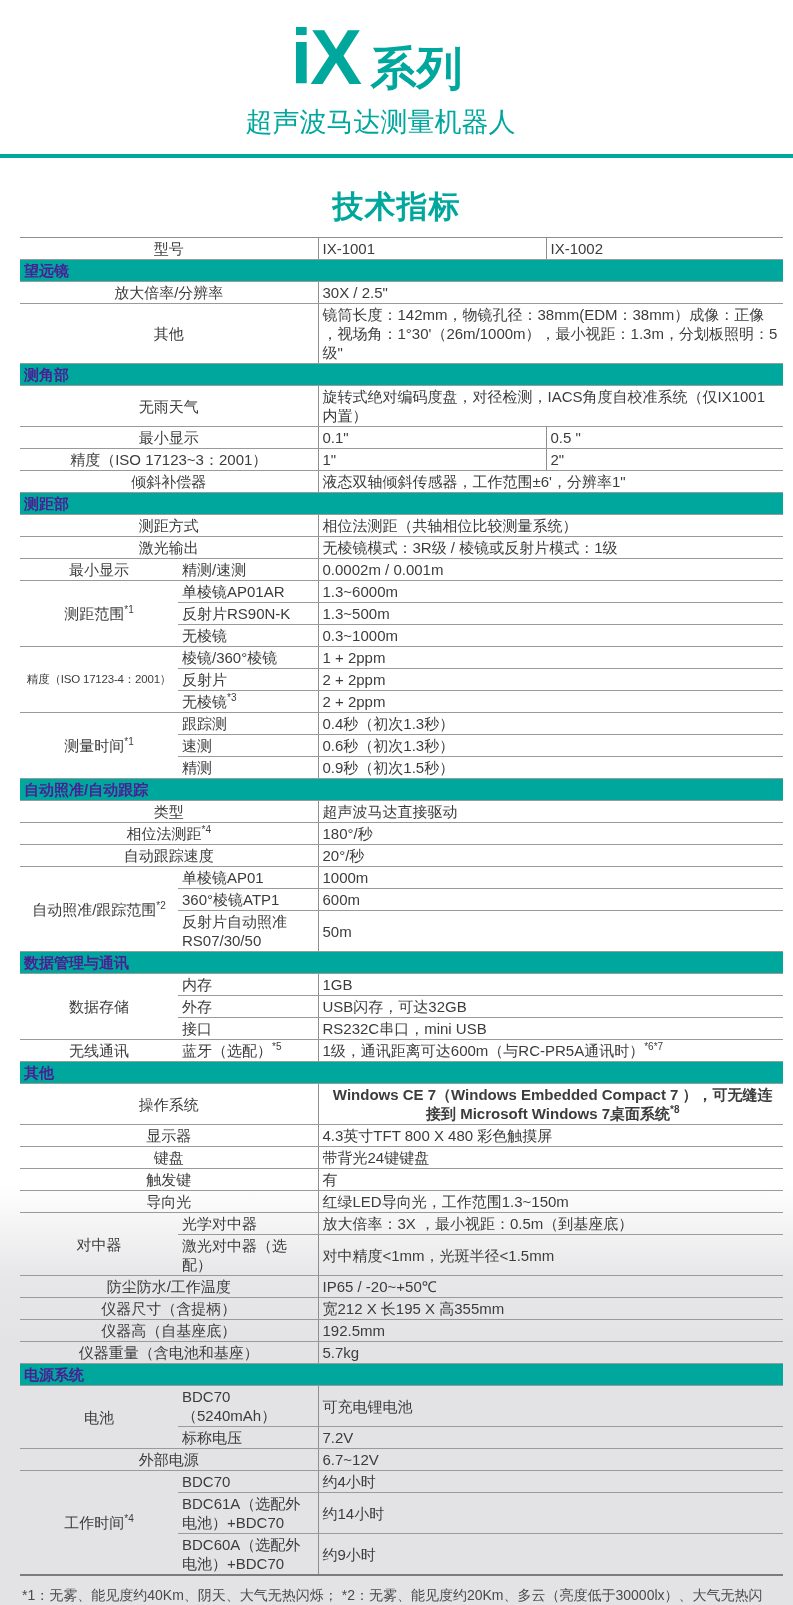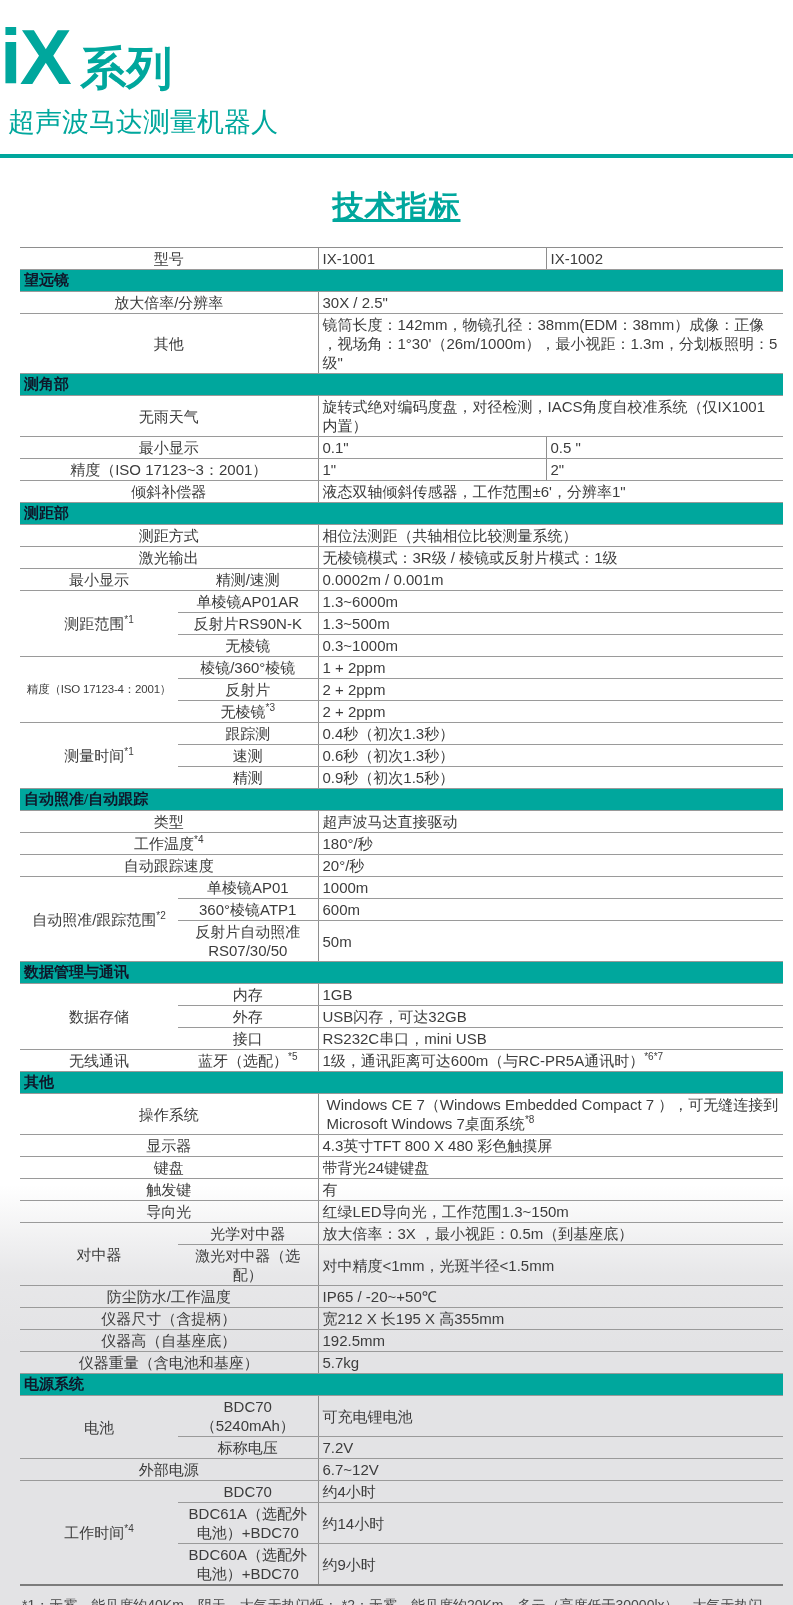--- a/index.html
+++ b/index.html
@@ -8,48 +8,48 @@
     width:793px; height:1605px; position:relative; overflow:hidden;
     background:#ffffff; color:var(--body-text);
     font-family:"Liberation Sans", sans-serif;
   }
   .gray-band {
     position:absolute; left:0; top:1185px; width:793px; height:420px;
     background:linear-gradient(to bottom, rgba(227,227,229,0) 0px, rgba(227,227,229,0.85) 90px, #e3e3e5 160px);
   }
   .content { position:relative; z-index:1; }
 
-  .banner { text-align:left; padding:20px 40px 0 0; }
+  .banner { text-align:center; padding:20px 40px 0 0; }
   .brand-line { color:var(--accent); font-weight:bold; white-space:nowrap; }
   .brand-ix { font-size:78px; letter-spacing:-2px; line-height:0.95; vertical-align:baseline; }
   .brand-series { font-size:46px; vertical-align:baseline; margin-left:6px; }
   .brand-sub { color:var(--accent); font-size:27px; margin-top:4px; font-weight:500;margin-left:8px; }
   .rule { height:4px; background:var(--accent); margin-top:14px; }
 
-  .page-title { text-align:center; color:var(--accent); font-size:31px; font-weight:bold; margin:28px 0 19px 0; letter-spacing:1px;text-decoration:underline; }
+  .page-title { text-align:center; color:var(--accent); font-size:31px; font-weight:bold; margin:28px 0 9px 0; letter-spacing:1px; }
 
   table.spec {
     border-collapse:collapse; table-layout:fixed;
     margin-left:20px; width:763px;
     border-top:1px solid var(--line-dark);
     border-bottom:2px solid #7c7c7c;
   }
   table.spec td {
     border-bottom:1px solid var(--line);
     padding:1px 4px; font-size:15px; line-height:19px; vertical-align:middle;
     overflow:hidden;
   }
   td.lbl { text-align:center; padding-left:6px; }
   td.lbl.small { font-size:11.5px; letter-spacing:-0.2px;margin-top:20px; }
-  td.sub { text-align:center; white-space:pre-line; }
+  td.sub { text-align:left; white-space:pre-line; }
   td.val { border-left:1px solid var(--line-dark); }
-  td.val.left { text-align:left; padding-left:8px; }
+  td.val.left { text-align:center; padding-left:8px;font-weight:bold; }
   td.section {
-    background:var(--accent); color:#0f172a; font-weight:bold;
-    font-size:15px; padding:2px 7px; border-bottom:none; line-height:19px;font-family:Liberation Serif, serif;
+    background:var(--accent); color:#4c1d95; font-weight:bold;
+    font-size:15px; padding:2px 7px; border-bottom:none; line-height:19px;
   }
   table.spec sup { font-size:10px; line-height:0; vertical-align:super; }
 
   .footnotes {
     margin:10px 22px 0 22px; font-size:14px; line-height:19px; color:#4a4a4a; text-align:left;
   }
 </style>
 </head>
 <body>
 
@@ -172,21 +172,21 @@
           <td class="val" colspan="2"><span>0.9秒（初次1.5秒）</span></td>
         </tr>
         <tr>
           <td class="section" colspan="4"><span>自动照准/自动跟踪</span></td>
         </tr>
         <tr>
           <td class="lbl" colspan="2"><span>类型</span></td>
           <td class="val" colspan="2"><span>超声波马达直接驱动</span></td>
         </tr>
         <tr>
-          <td class="lbl" colspan="2"><span>工作温度</span><sup>*4</sup></td>
+          <td class="lbl" colspan="2"><span>相位法测距</span><sup>*4</sup></td>
           <td class="val" colspan="2"><span>180°/秒</span></td>
         </tr>
         <tr>
           <td class="lbl" colspan="2"><span>自动跟踪速度</span></td>
           <td class="val" colspan="2"><span>20°/秒</span></td>
         </tr>
         <tr>
           <td class="lbl" rowspan="3"><span>自动照准/跟踪范围</span><sup>*2</sup></td>
           <td class="sub"><span>单棱镜AP01</span></td>
           <td class="val" colspan="2"><span>1000m</span></td>

